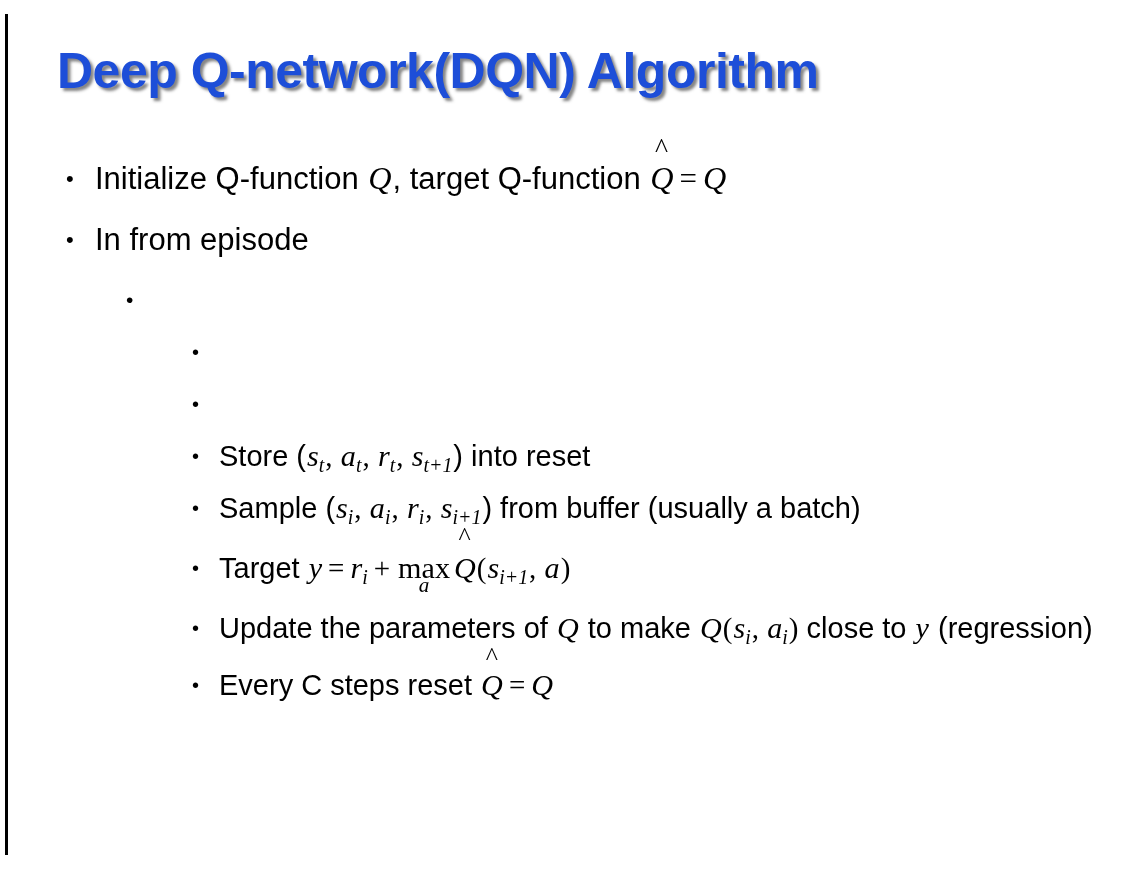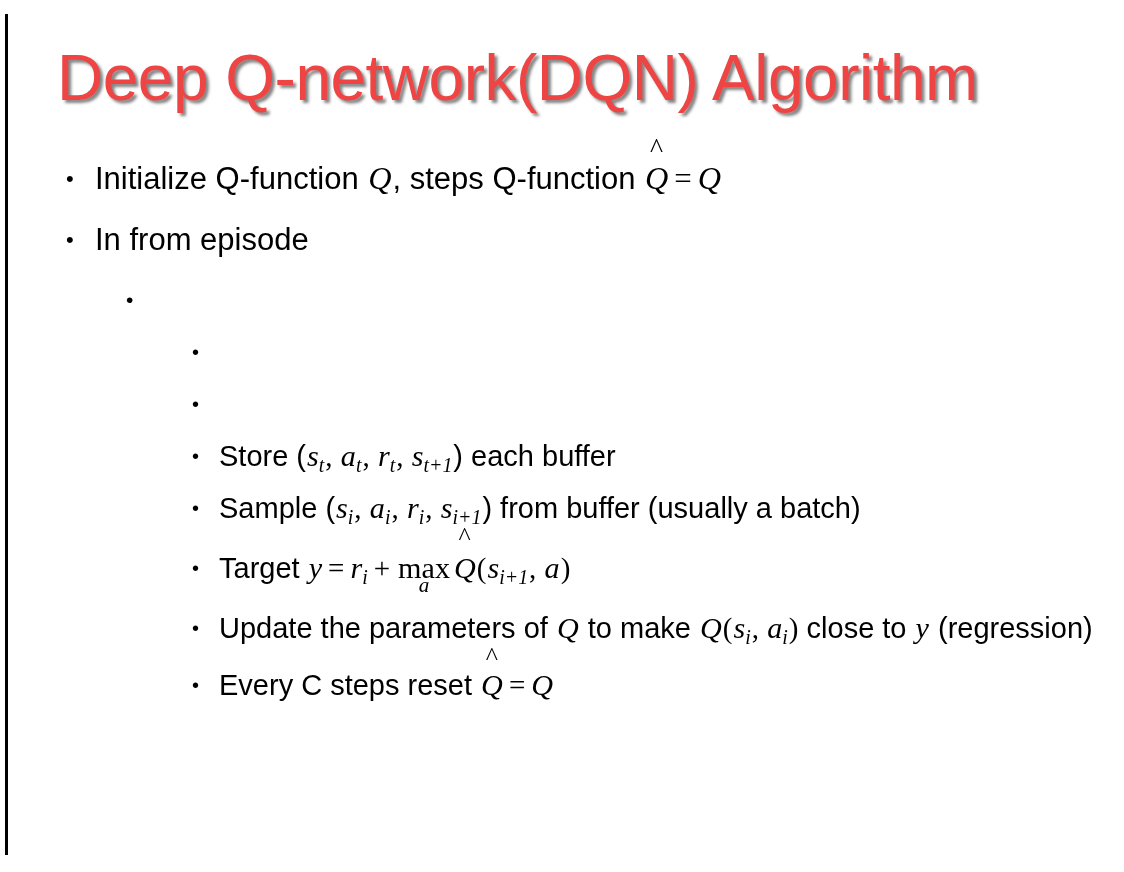--- a/index.html
+++ b/index.html
@@ -30,26 +30,26 @@
     width: 3px;
     height: 841px;
     background: #000000;
   }
 
   
   #title {
     position: absolute;
     left: 57px;
     top: 46px;
-    font-size: 64px;
-    font-weight: normal;
+    font-size: 50px;
+    font-weight: bold;
     letter-spacing: -0.5px;
     line-height: 1.0;
     white-space: nowrap;
-    color: #ef4444;
+    color: #1d4ed8;
     text-shadow: 3px 3px 3px rgba(110,110,110,0.85);
   }
 
   
   #body {
     position: absolute;
     left: 0;
     top: 148px;
     width: 1124px;
   }
@@ -170,21 +170,21 @@
 <div id="slide">
 
   <div id="left-border"></div>
 
   <div id="title">Deep Q-network(DQN) Algorithm</div>
 
   <div id="body">
 
     <div class="bullet-row lvl1">
       <span class="marker">•</span>
-      <span class="btext"><span>Initialize Q-function </span><span class="m">Q</span><span>, steps Q-function </span><span class="hatq"><span class="hat">^</span><span>Q</span></span><span class="op">=</span><span class="m">Q</span></span>
+      <span class="btext"><span>Initialize Q-function </span><span class="m">Q</span><span>, target Q-function </span><span class="hatq"><span class="hat">^</span><span>Q</span></span><span class="op">=</span><span class="m">Q</span></span>
     </div>
 
     <div class="bullet-row lvl1">
       <span class="marker">•</span>
       <span class="btext">In from episode</span>
     </div>
 
     <div class="gap-small"></div>
 
     <div class="bullet-row lvl2">
@@ -200,21 +200,21 @@
     <div class="gap-med"></div>
 
     <div class="bullet-row lvl3">
       <span class="marker">•</span>
     </div>
 
     <div class="gap-med"></div>
 
     <div class="bullet-row lvl3">
       <span class="marker">•</span>
-      <span class="btext"><span>Store (</span><span class="m"><span>s</span><sub class="s">t</sub></span><span class="mr">, </span><span class="m"><span>a</span><sub class="s">t</sub></span><span class="mr">, </span><span class="m"><span>r</span><sub class="s">t</sub></span><span class="mr">, </span><span class="m"><span>s</span><sub class="s">t+1</sub></span><span>) each buffer</span></span>
+      <span class="btext"><span>Store (</span><span class="m"><span>s</span><sub class="s">t</sub></span><span class="mr">, </span><span class="m"><span>a</span><sub class="s">t</sub></span><span class="mr">, </span><span class="m"><span>r</span><sub class="s">t</sub></span><span class="mr">, </span><span class="m"><span>s</span><sub class="s">t+1</sub></span><span>) into reset</span></span>
     </div>
 
     <div class="gap-med"></div>
 
     <div class="bullet-row lvl3">
       <span class="marker">•</span>
       <span class="btext"><span>Sample (</span><span class="m"><span>s</span><sub class="s">i</sub></span><span class="mr">, </span><span class="m"><span>a</span><sub class="s">i</sub></span><span class="mr">, </span><span class="m"><span>r</span><sub class="s">i</sub></span><span class="mr">, </span><span class="m"><span>s</span><sub class="s">i+1</sub></span><span>) from buffer (usually a batch)</span></span>
     </div>
 
     <div class="gap-med"></div>

